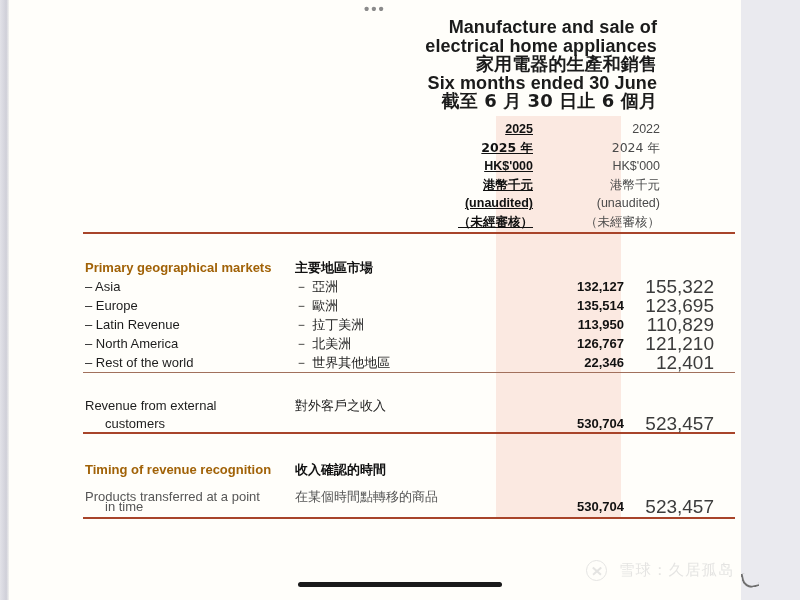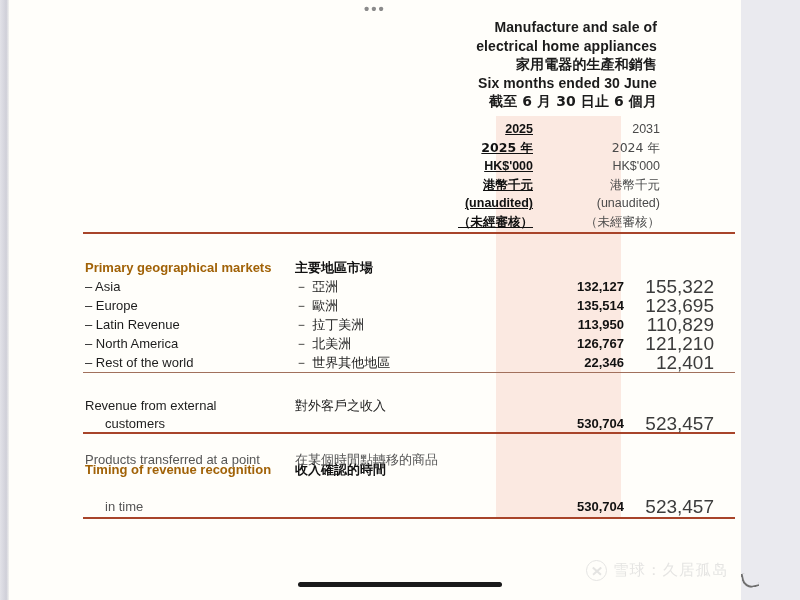--- a/index.html
+++ b/index.html
@@ -74,21 +74,21 @@
   }
 
   .seg-head {
     position: absolute;
     top: 18px;
     left: 0;
     width: 652px;
     text-align: right;
     padding-right: 4px;
     box-sizing: border-box;
-    font-size: 14px;
+    font-size: 18px;
     font-weight: 700;
     color: #1b1b1b;
     line-height: 18.6px;
     letter-spacing: 0.1px;
   }
   .seg-head .cjk { font-family: "DejaVu Sans", sans-serif; font-weight: 700; }
 
   .colhead {
     position: absolute;
     top: 120px;
@@ -194,21 +194,21 @@
   .indent { padding-left: 20px; }
   .muted { color: #565656; }
 
   
   .watermark {
     position: absolute;
     left: 586px;
     top: 560px;
     display: flex;
     align-items: center;
-    gap: 6px;
+    gap: 12px;
     opacity: 0.55;
     user-select: none;
   }
   .wm-logo {
     width: 19px; height: 19px;
     border-radius: 50%;
     border: 1.6px solid #cfcfcf;
     position: relative;
     flex: 0 0 auto;
   }
@@ -277,21 +277,21 @@
     <div class="colhead cur">
       <div>2025</div>
       <div class="cjk">2025 年</div>
       <div>HK$'000</div>
       <div class="cjk">港幣千元</div>
       <div>(unaudited)</div>
       <div class="cjk">（未經審核）</div>
     </div>
 
     <div class="colhead prev">
-      <div>2031</div>
+      <div>2022</div>
       <div class="cjk">2024 年</div>
       <div>HK$'000</div>
       <div class="cjk">港幣千元</div>
       <div>(unaudited)</div>
       <div class="cjk">（未經審核）</div>
     </div>
 
     <div class="rule" style="top:232px"></div>
     <div class="rule thin" style="top:372px"></div>
     <div class="rule" style="top:432px"></div>
@@ -346,21 +346,21 @@
       <div class="row" style="top:414px">
         <div class="lbl-en indent">customers</div>
         <div class="val-cur">530,704</div>
         <div class="val-prev">523,457</div>
       </div>
 
       <div class="row" style="top:460px">
         <div class="lbl-en bold-en">Timing of revenue recognition</div>
         <div class="lbl-zh bold-zh">收入確認的時間</div>
       </div>
-      <div class="row" style="top:450px">
+      <div class="row" style="top:487px">
         <div class="lbl-en muted">Products transferred at a point</div>
         <div class="lbl-zh muted">在某個時間點轉移的商品</div>
       </div>
       <div class="row" style="top:497px">
         <div class="lbl-en muted indent">in time</div>
         <div class="val-cur">530,704</div>
         <div class="val-prev">523,457</div>
       </div>
 
     </div>

